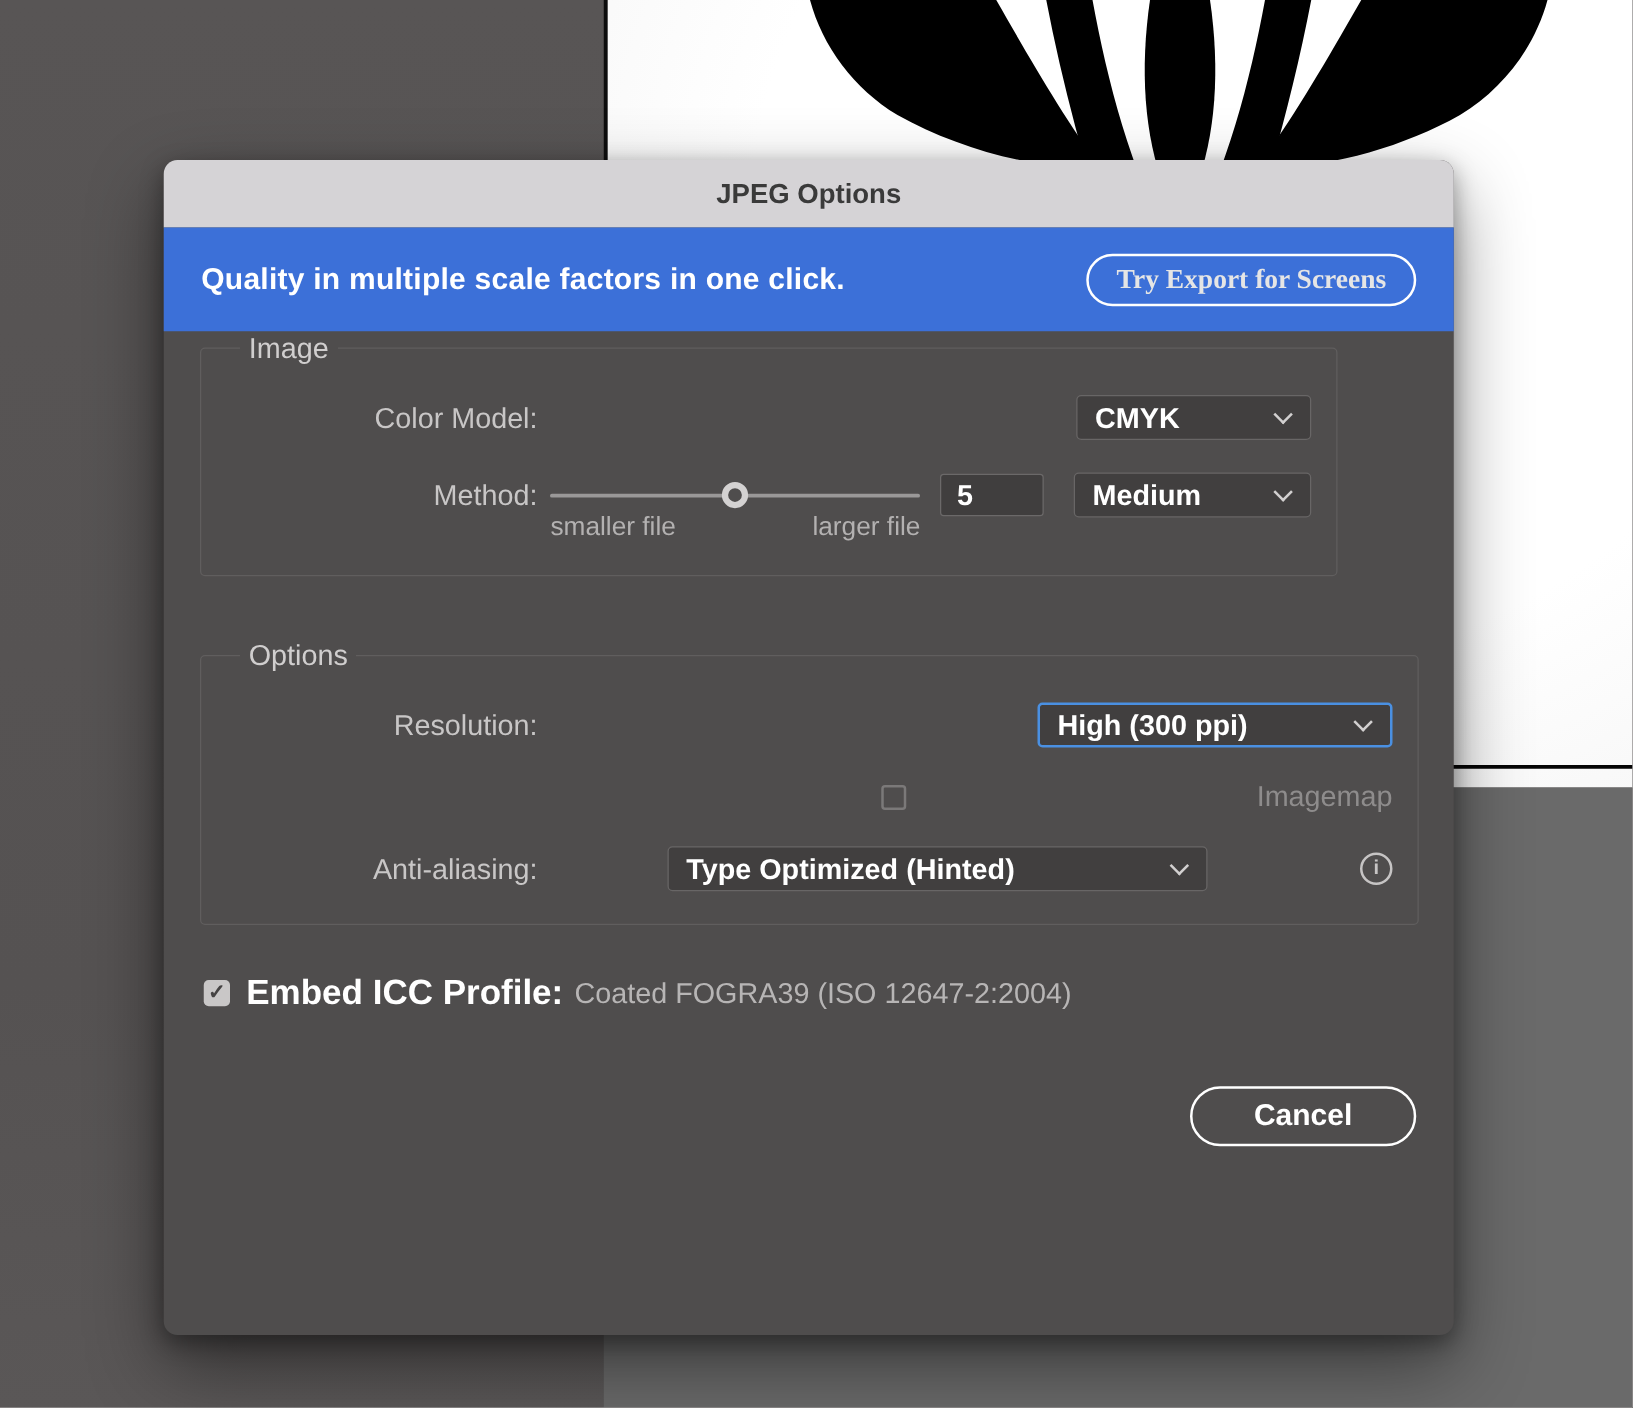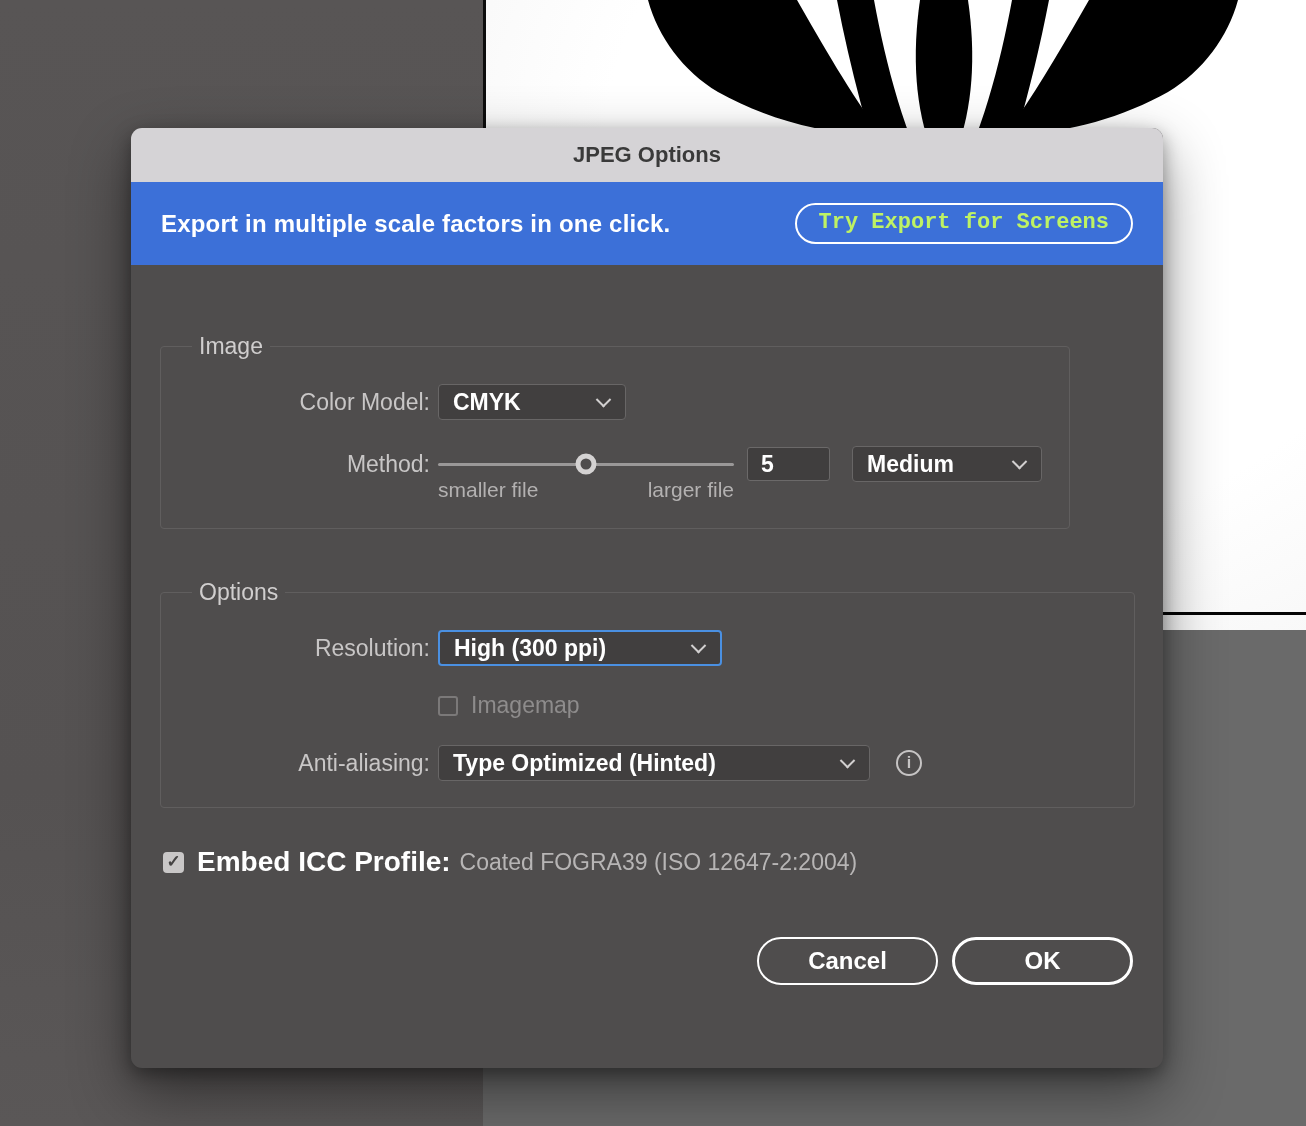--- a/index.html
+++ b/index.html
@@ -23,32 +23,32 @@
     border-radius:11px; background:#4f4d4d;
     box-shadow:0 24px 60px rgba(0,0,0,.45), 0 6px 18px rgba(0,0,0,.35); }
   .titlebar { height:54px; background:#d5d3d6; border-radius:11px 11px 0 0;
     display:flex; align-items:center; justify-content:center; }
   .titlebar-text { font-size:22px; font-weight:700; color:#3a3a3a; }
 
   .banner { height:83px; background:#3c70d8; display:flex; align-items:center;
     justify-content:space-between; padding:0 30px; }
   .banner-msg { color:#ffffff; font-size:24px; font-weight:600; letter-spacing:.2px; }
   .banner-btn { border:2px solid #ffffff; border-radius:21px; padding:5px 22px 7px;
-    color:#bef264; font-size:22px; font-weight:600; background:transparent; cursor:pointer;
-    font-family:Liberation Mono, monospace; }
+    color:#e5e5e5; font-size:22px; font-weight:600; background:transparent; cursor:pointer;
+    font-family:Liberation Serif, serif; }
 
   .body { padding:0 30px 0 29px; }
 
   fieldset { border:1px solid #605e5e; border-radius:4px; }
   legend { color:#d0cece; font-size:23px; padding:0 7px; margin-left:11px; }
 
-  .fs-image { margin-top:68px; width:910px; padding:24px 20px 46px; }
+  .fs-image { width:910px; padding:24px 20px 46px; }
   .fs-options { margin-top:50px; width:975px; padding:24px 20px 26px; }
 
-  .row { display:flex; align-items:center; margin-bottom:26px; }
+  .row { display:flex; align-items:center; margin-bottom:26px;justify-content:space-between; }
   .row:last-child { margin-bottom:0; }
   .lbl { width:257px; min-width:257px; text-align:right; padding-right:8px;
     color:#c8c6c6; font-size:23px; }
 
   
   .sel { height:36px; background:#413f3f; border:1px solid #686666; border-radius:4px;
     display:flex; align-items:center; justify-content:space-between;
     padding:0 16px 0 14px; cursor:pointer; }
   .sel-text { color:#ffffff; font-size:23px; font-weight:600; white-space:nowrap; }
   .chev { width:11px; height:11px; border-right:2.5px solid #d2d0d0;
@@ -125,21 +125,21 @@
 
   <div class="pasteboard-bottomright"></div>
 
   <div class="dialog">
 
     <div class="titlebar">
       <span class="titlebar-text">JPEG Options</span>
     </div>
 
     <div class="banner">
-      <span class="banner-msg">Export in multiple scale factors in one click.</span>
+      <span class="banner-msg">Quality in multiple scale factors in one click.</span>
       <button class="banner-btn">Try Export for Screens</button>
     </div>
 
     <div class="body">
 
       <fieldset class="fs-image">
         <legend>Image</legend>
 
         <div class="row">
           <span class="lbl">Color Model:</span>
@@ -198,18 +198,17 @@
       <div class="icc-row">
         <span class="checkbox checked">
           <span class="mark">✓</span>
         </span>
         <span class="icc-label">Embed ICC Profile:</span>
         <span class="icc-value">Coated FOGRA39 (ISO 12647-2:2004)</span>
       </div>
 
       <div class="actions">
         <button class="pill-btn btn-cancel">Cancel</button>
-        <button class="pill-btn btn-ok">OK</button>
       </div>
 
     </div>
   </div>
 </div>
 
 </body></html>

